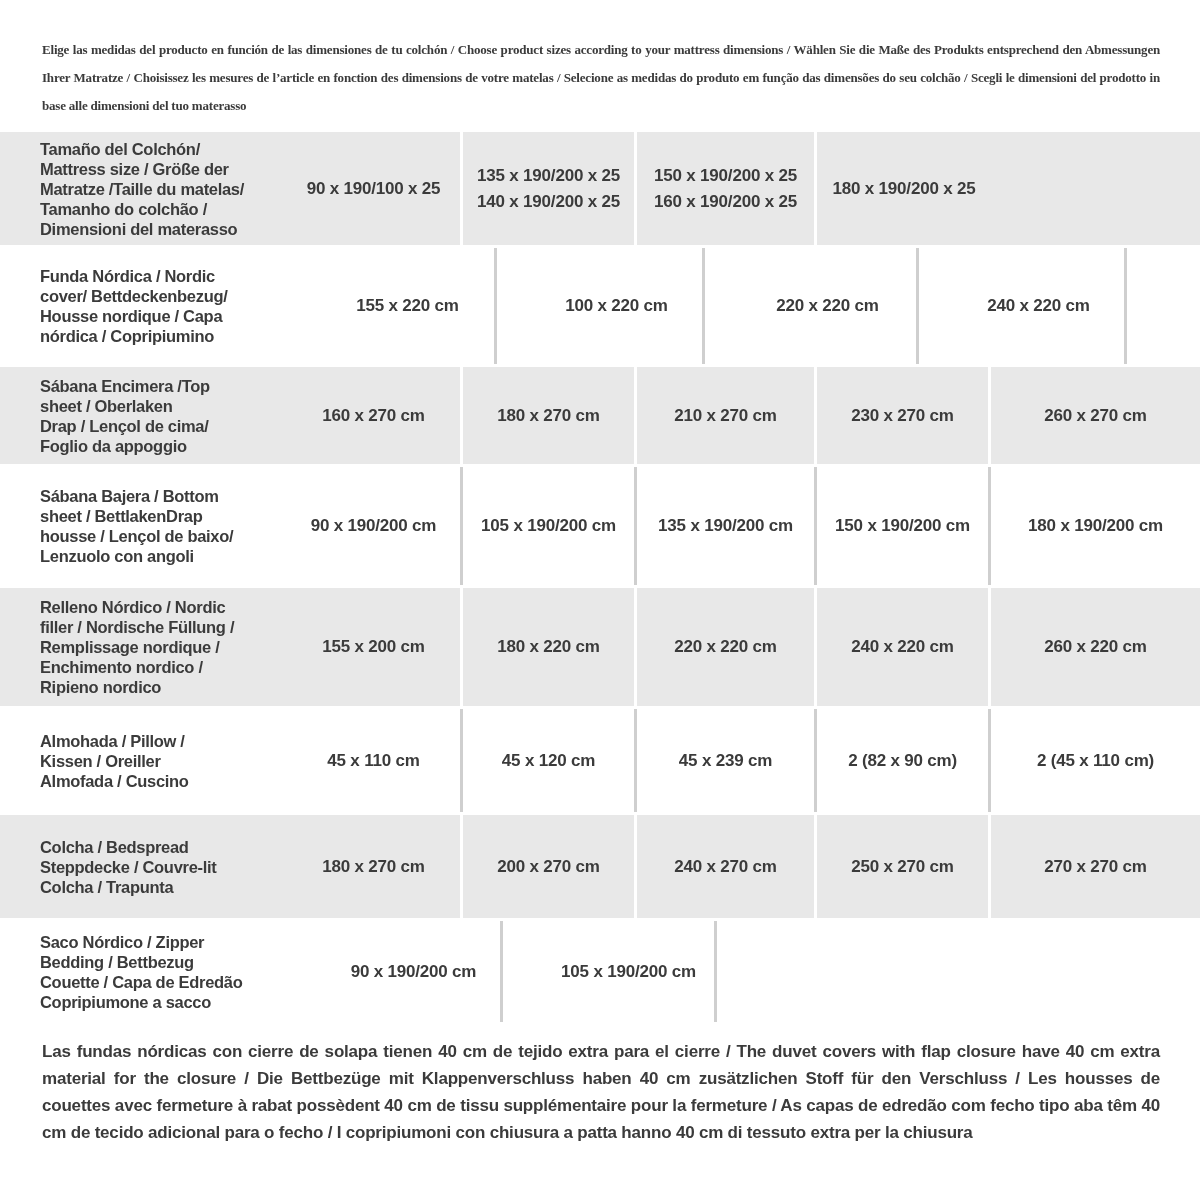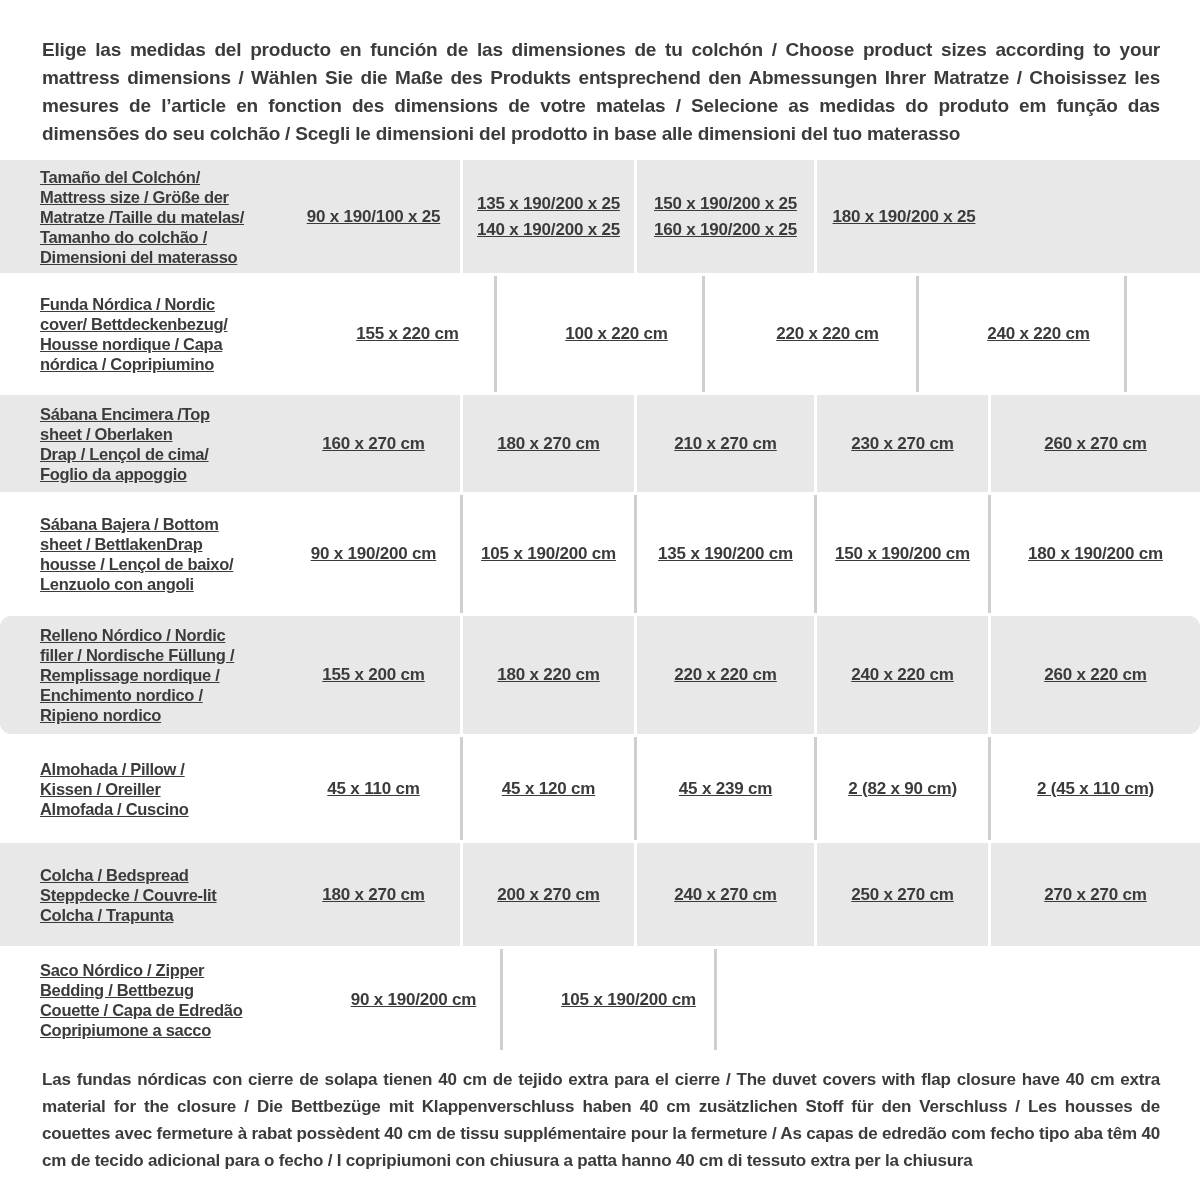--- a/index.html
+++ b/index.html
@@ -4,24 +4,24 @@
 <style>
   html,body{margin:0;padding:0;background:#ffffff;}
   body{
     width:1200px;height:1200px;overflow:hidden;
     font-family:"Liberation Sans",sans-serif;
     font-weight:700;color:#3b3b3b;
     -webkit-font-smoothing:antialiased;
   }
   .intro{
     margin:36px 40px 0 42px;
-    font-size:19px;line-height:28px;
-    text-align:justify;letter-spacing:-0.2px;
+    font-size:13px;line-height:28px;
+    text-align:justify;letter-spacing:-0.2px;font-family:Liberation Serif, serif;
   }
-  .sizes-table{margin-top:12px;width:1200px;text-decoration:underline;}
+  .sizes-table{margin-top:12px;width:1200px;}
   .row{
     display:grid;
     grid-template-columns:287px 176px 174px 180px 174px 209px;
     margin-bottom:3px;
     box-sizing:border-box;
   }
   .row *{box-sizing:border-box;}
   .row.gray{background:#e8e8e8;}
   .row.white{background:#ffffff;}
   .cell{
@@ -37,21 +37,21 @@
   .cell.val{border-right:3px solid transparent;}
   .row.gray .cell.val{border-right-color:#ffffff;}
   .row.white .cell.val{border-right-color:#cfcfcf;}
   .row .cell.val:last-child{border-right:none;}
   .row .cell.val.empty{border-right-color:transparent;}
   
   .r0{height:113px;}
   .r1{height:116px;gap:34px;}
   .r2{height:97px;}
   .r3{height:118px;}
-  .r4{height:118px;border-radius:11px;}
+  .r4{height:118px;}
   .r5{height:103px;}
   .r6{height:103px;}
   .r7{height:101px;gap:40px;}
   .footnote{
     margin:16px 40px 0 42px;
     font-size:17px;line-height:27px;
     text-align:justify;letter-spacing:-0.2px;
   }
 </style>
 </head>

